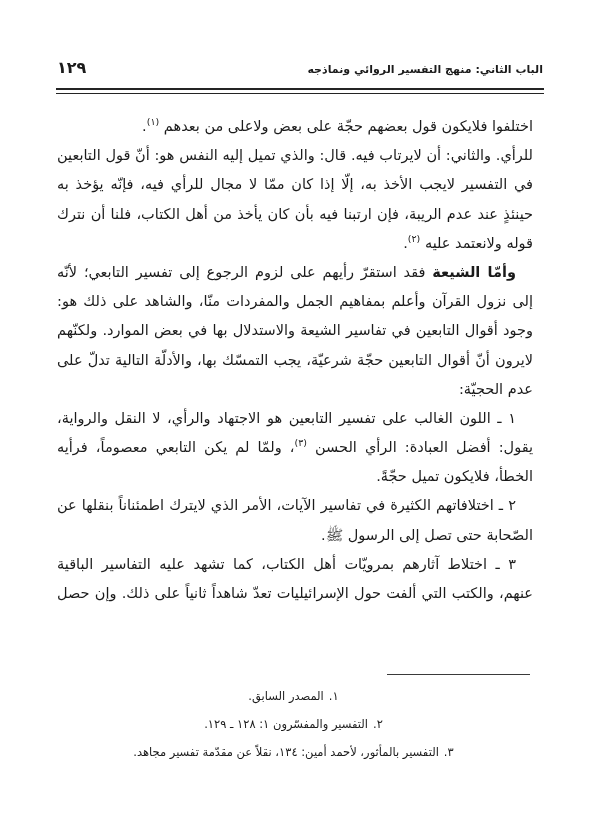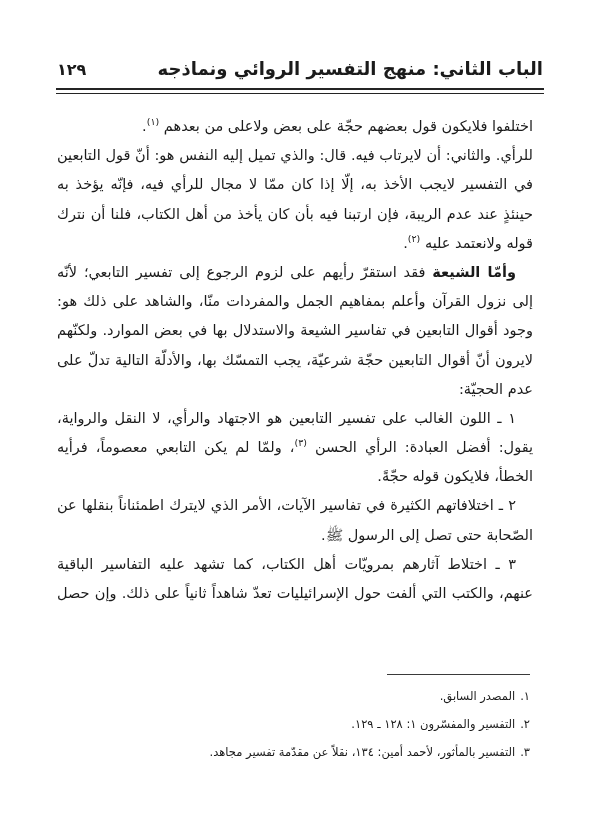--- a/index.html
+++ b/index.html
@@ -22,21 +22,21 @@
     position: absolute;
     top: 58px;
     right: 57px;
     left: 57px;
     display: flex;
     justify-content: space-between;
     align-items: baseline;
   }
   .chapter-title {
     font-weight: bold;
-    font-size: 18px;
+    font-size: 11px;
     letter-spacing: 0;
   }
   .page-number {
     font-weight: bold;
     font-size: 16px;
   }
   .head-rule {
     position: absolute;
     top: 88px;
     right: 56px;
@@ -84,21 +84,21 @@
     position: absolute;
     top: 682px;
     right: 70px;
     left: 57px;
     font-size: 11.5px;
   }
   .fnote {
     height: 28px;
     line-height: 28px;
     overflow: hidden;
-    text-align: right;
+    text-align: center;
   }
   .fnum { margin-left: 5px; }
 </style>
 </head>
 <body>
 
 <div class="page">
 
   <div class="header-row">
     <span class="chapter-title">الباب الثاني: منهج التفسير الروائي ونماذجه</span>
@@ -112,21 +112,21 @@
     <div class="bline j"><span>في التفسير لايجب الأخذ به، إلّا إذا كان ممّا لا مجال للرأي فيه، فإنّه يؤخذ به</span></div>
     <div class="bline j"><span>حينئذٍ عند عدم الريبة، فإن ارتبنا فيه بأن كان يأخذ من أهل الكتاب، فلنا أن نترك</span></div>
     <div class="bline"><span>قوله ولانعتمد عليه </span><sup class="fnmark">(٢)</sup><span>.</span></div>
     <div class="bline j ind"><b class="lead">وأمّا الشيعة</b><span> فقد استقرّ رأيهم على لزوم الرجوع إلى تفسير التابعي؛ لأنّه أقرب</span></div>
     <div class="bline j"><span>إلى نزول القرآن وأعلم بمفاهيم الجمل والمفردات منّا، والشاهد على ذلك هو:</span></div>
     <div class="bline j"><span>وجود أقوال التابعين في تفاسير الشيعة والاستدلال بها في بعض الموارد. ولكنّهم</span></div>
     <div class="bline j"><span>لايرون أنّ أقوال التابعين حجّة شرعيّة، يجب التمسّك بها، والأدلّة التالية تدلّ على</span></div>
     <div class="bline"><span>عدم الحجيّة:</span></div>
     <div class="bline j ind"><span>١ ـ اللون الغالب على تفسير التابعين هو الاجتهاد والرأي، لا النقل والرواية،</span></div>
     <div class="bline j"><span>يقول: أفضل العبادة: الرأي الحسن </span><sup class="fnmark">(٣)</sup><span>، ولمّا لم يكن التابعي معصوماً، فرأيه يحتمل</span></div>
-    <div class="bline"><span>الخطأ، فلايكون قوله حجّةً.</span></div>
+    <div class="bline"><span>الخطأ، فلايكون تميل حجّةً.</span></div>
     <div class="bline j ind"><span>٢ ـ اختلافاتهم الكثيرة في تفاسير الآيات، الأمر الذي لايترك اطمئناناً بنقلها عن</span></div>
     <div class="bline"><span>الصّحابة حتى تصل إلى الرسول ﷺ.</span></div>
     <div class="bline j ind"><span>٣ ـ اختلاط آثارهم بمرويّات أهل الكتاب، كما تشهد عليه التفاسير الباقية</span></div>
     <div class="bline j"><span>عنهم، والكتب التي ألفت حول الإسرائيليات تعدّ شاهداً ثانياً على ذلك. وإن حصل</span></div>
   </div>
 
   <div class="fn-rule"></div>
 
   <div class="footnotes">
     <div class="fnote"><span class="fnum">١.</span><span>المصدر السابق.</span></div>

